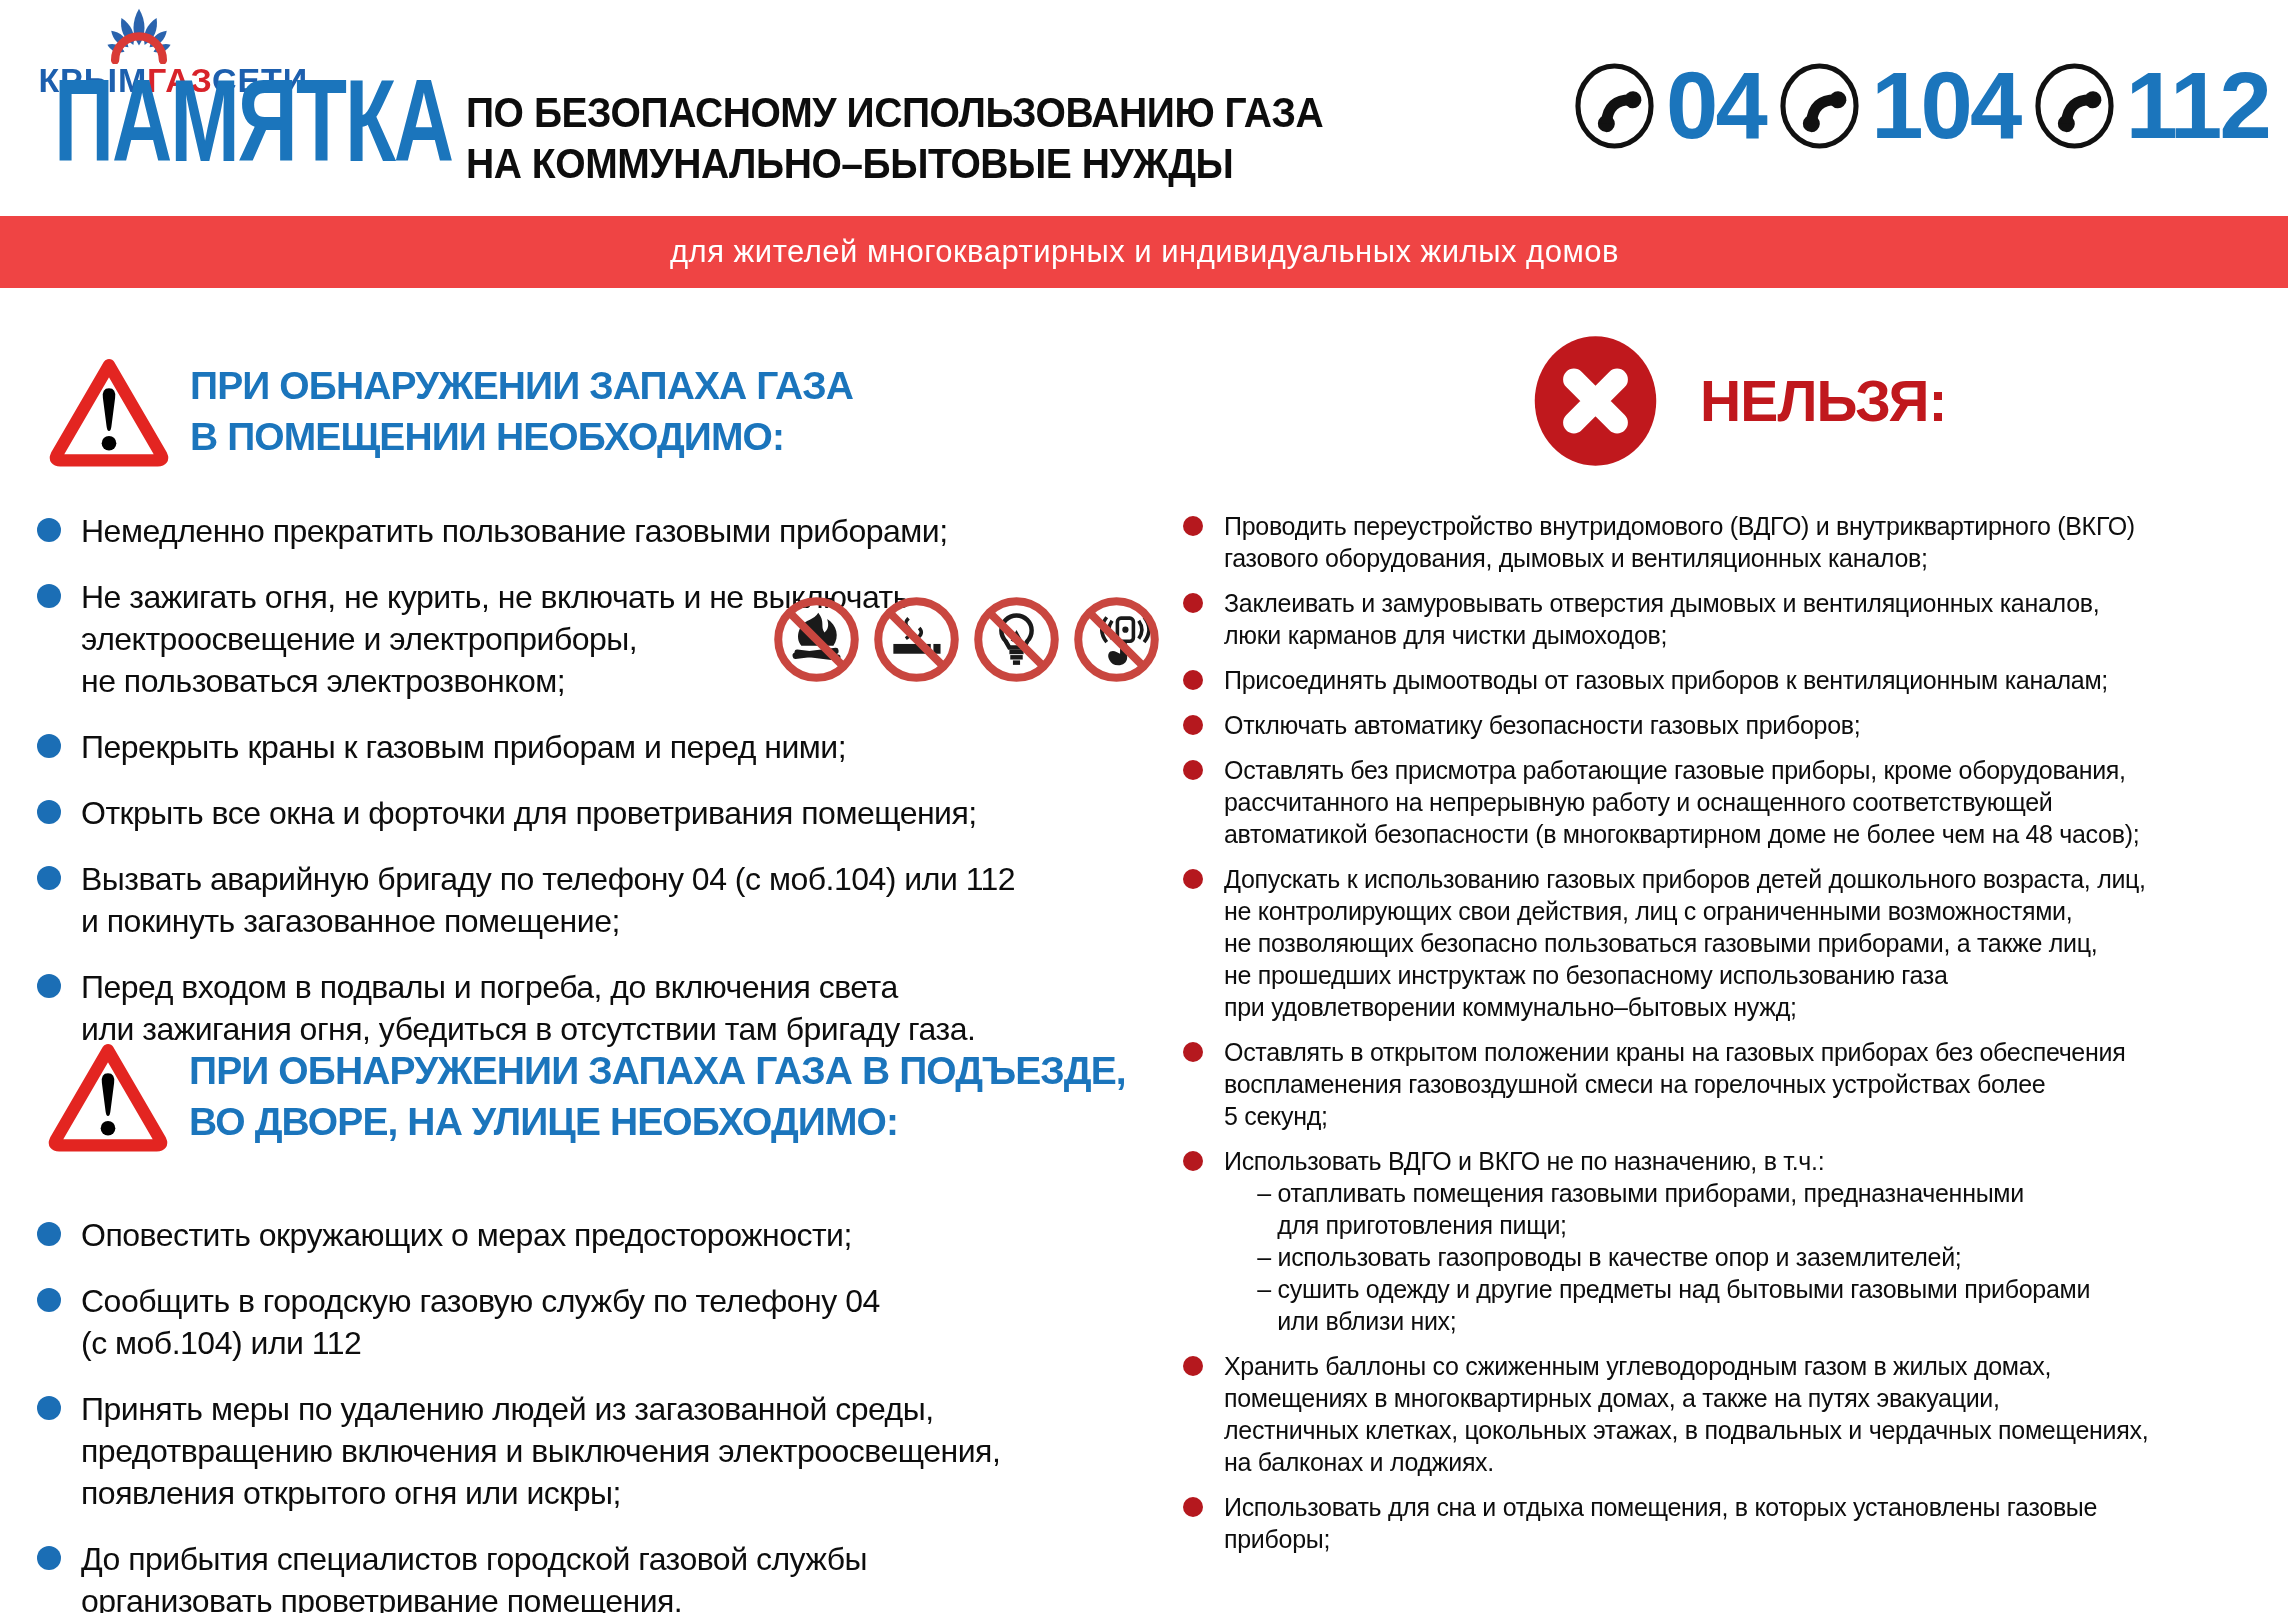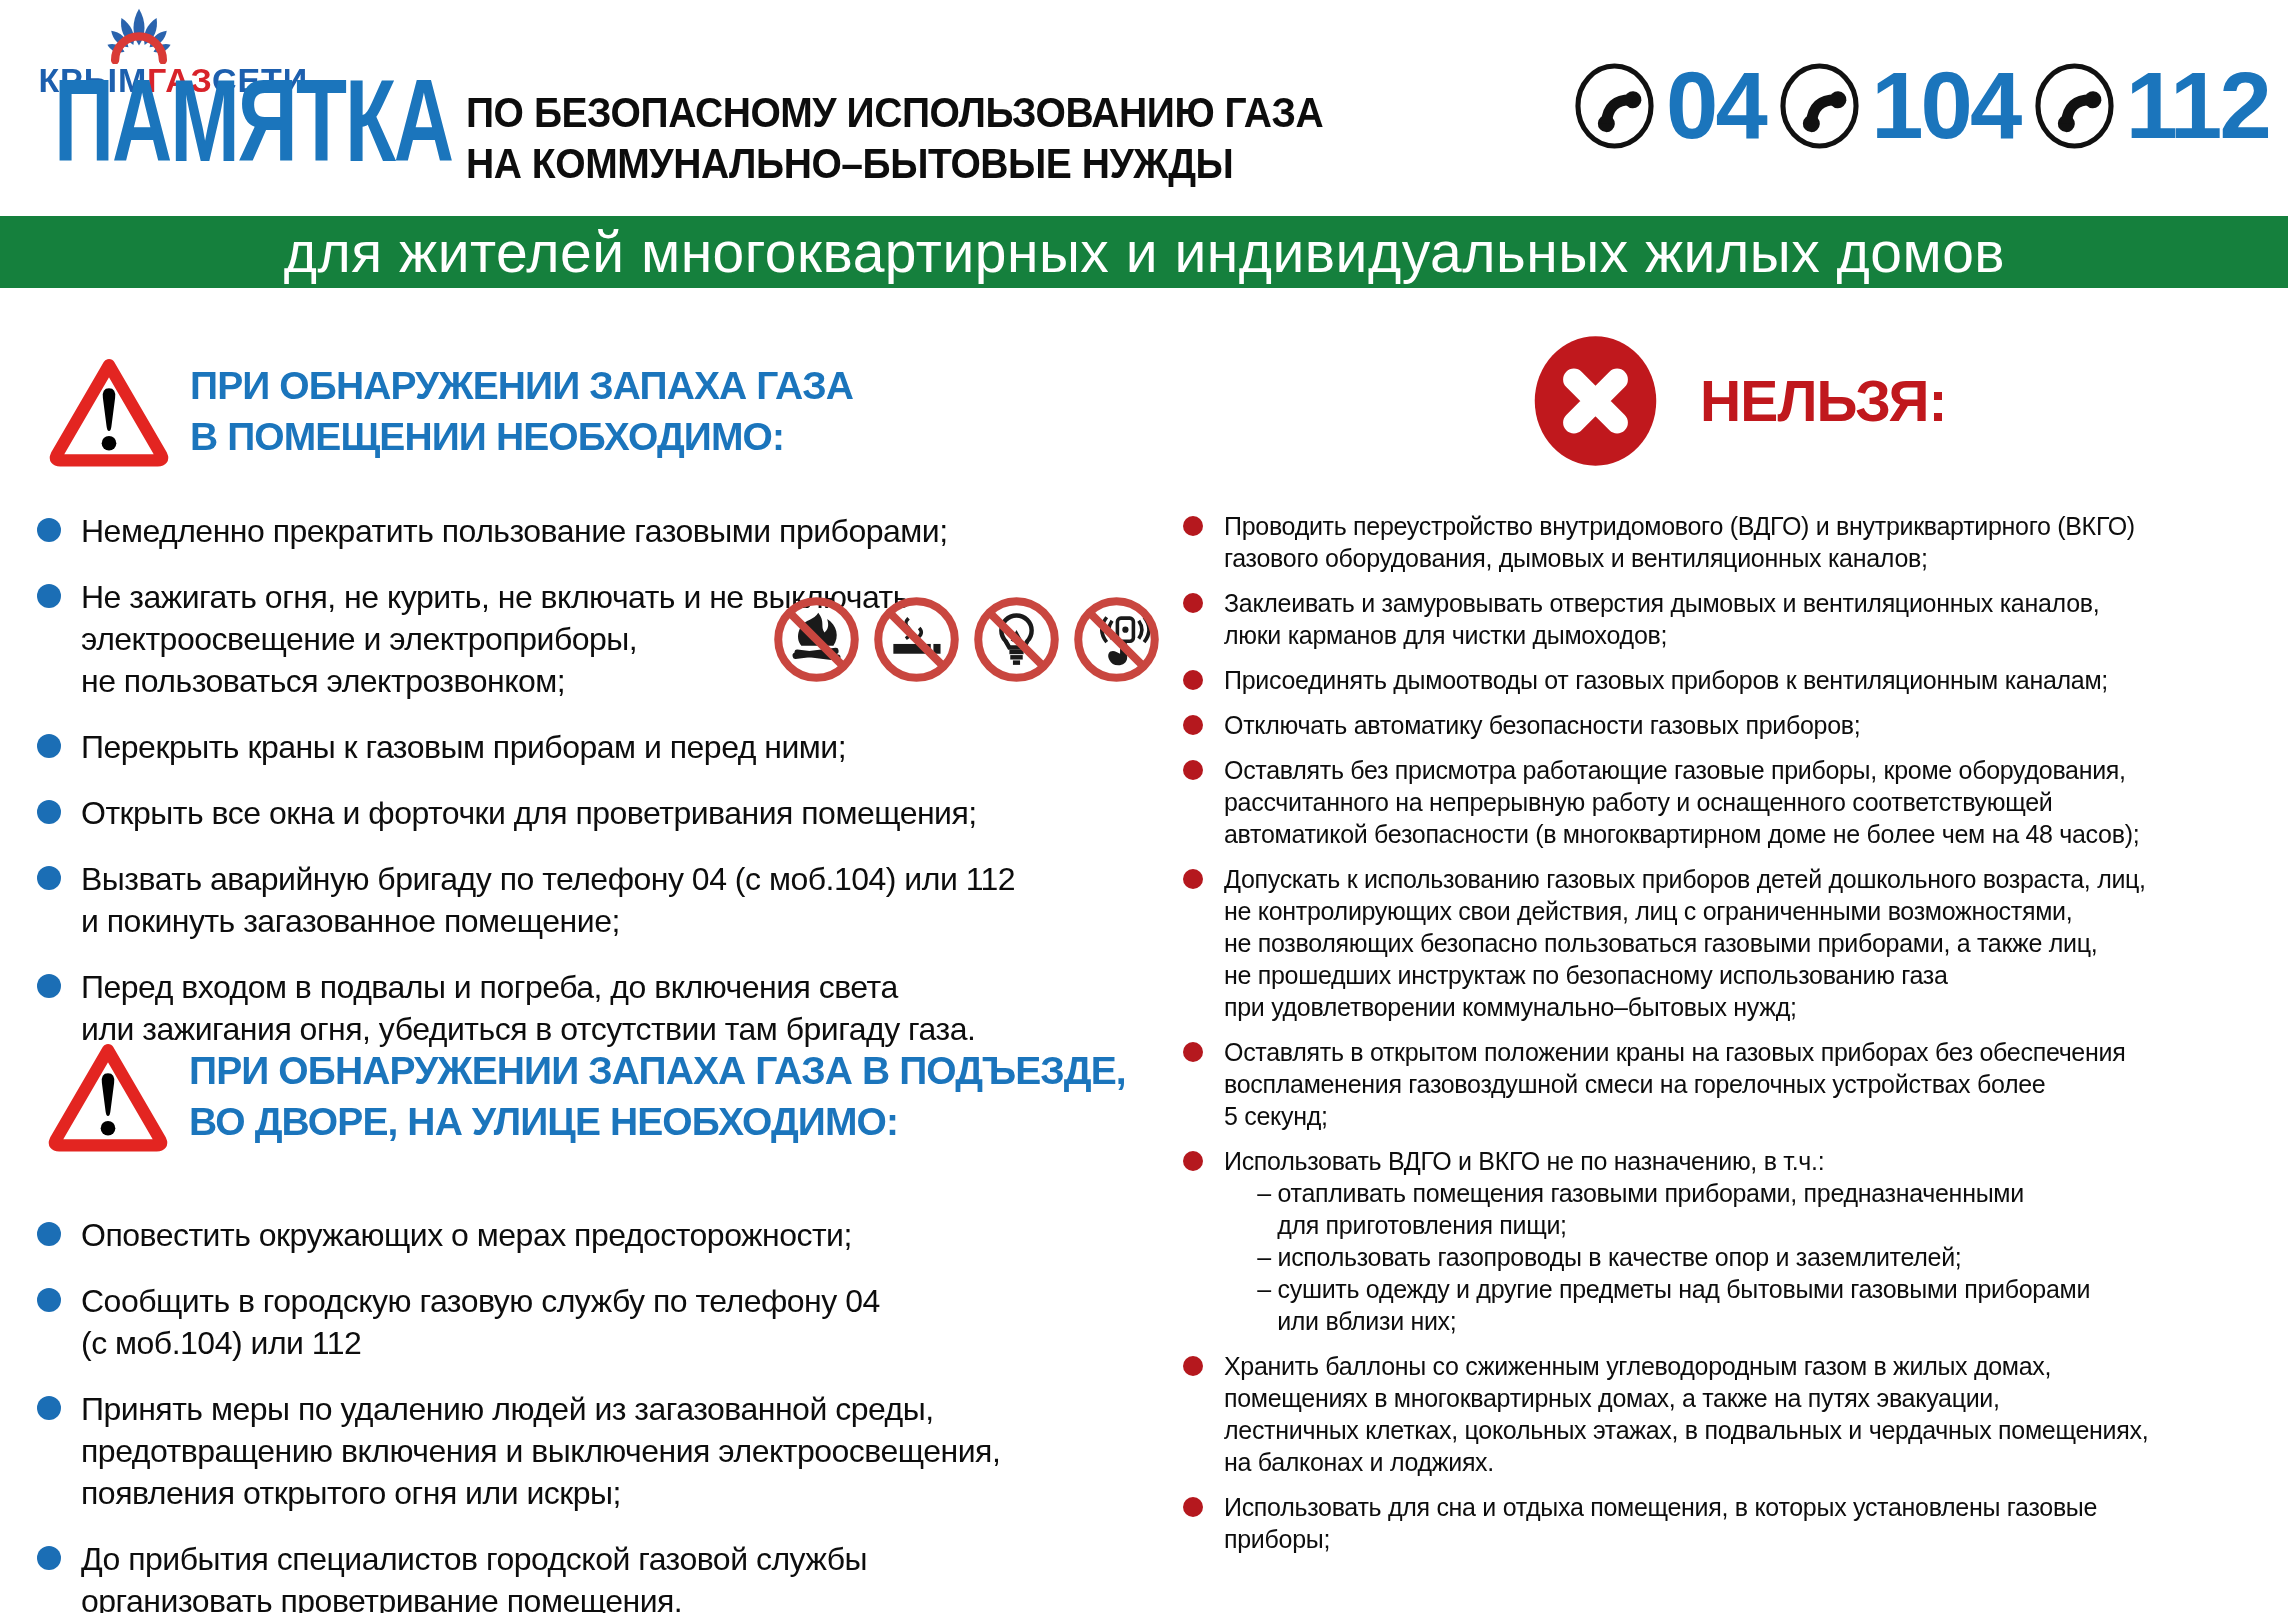--- a/index.html
+++ b/index.html
@@ -29,21 +29,21 @@
     letter-spacing: -0.5px; transform: scaleX(0.93); transform-origin: left top;
   }
   .phones { position: absolute; top: 52px; right: 20px; display: flex; align-items: center; gap: 12px; }
   .phone-group { display: flex; align-items: center; gap: 9.2px; }
   .phone-group svg { width: 85px; height: 90px; }
   .phone-number { color: #1b75bc; font-weight: bold; font-size: 94px; letter-spacing: -2.8px; }
 
   
   .banner {
     position: absolute; left: 0; top: 216px; width: 2289px; height: 72px;
-    background: #15803d; color: #ffffff; font-size: 57px;
+    background: #ef4444; color: #ffffff; font-size: 31px;
     display: flex; align-items: center; justify-content: center;
     letter-spacing: 0.5px;
   }
 
   
   .sec-head { position: absolute; display: flex; align-items: center; gap: 20px; }
   .sec-head.sec1 { left: 48px; top: 356px; }
   .sec-head.sec2 { left: 47px; top: 1041px; align-items: center; }
   .sec-head svg.warn { width: 122px; height: 111px; flex: 0 0 auto; }
   .sec-heading {

